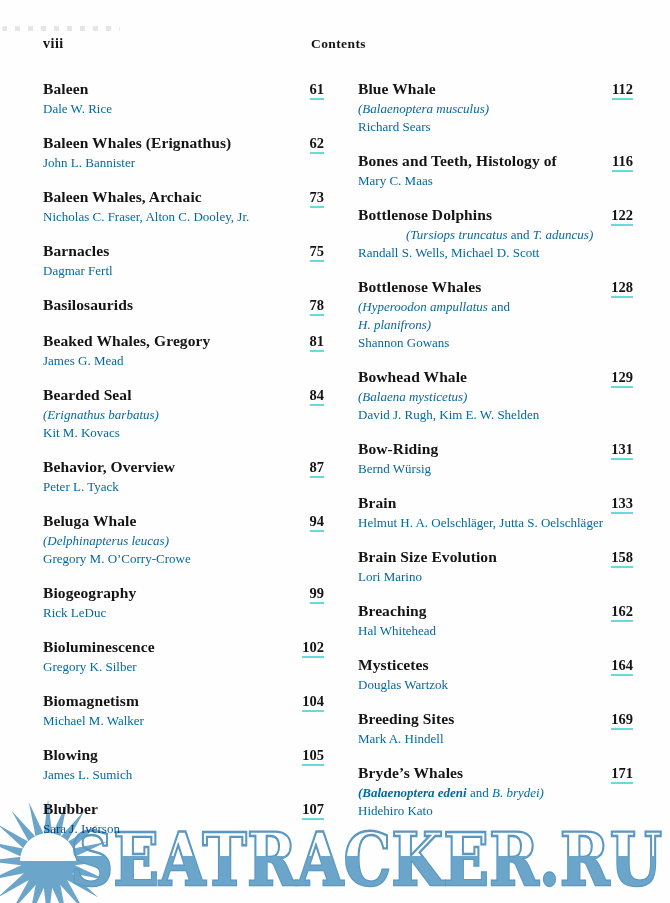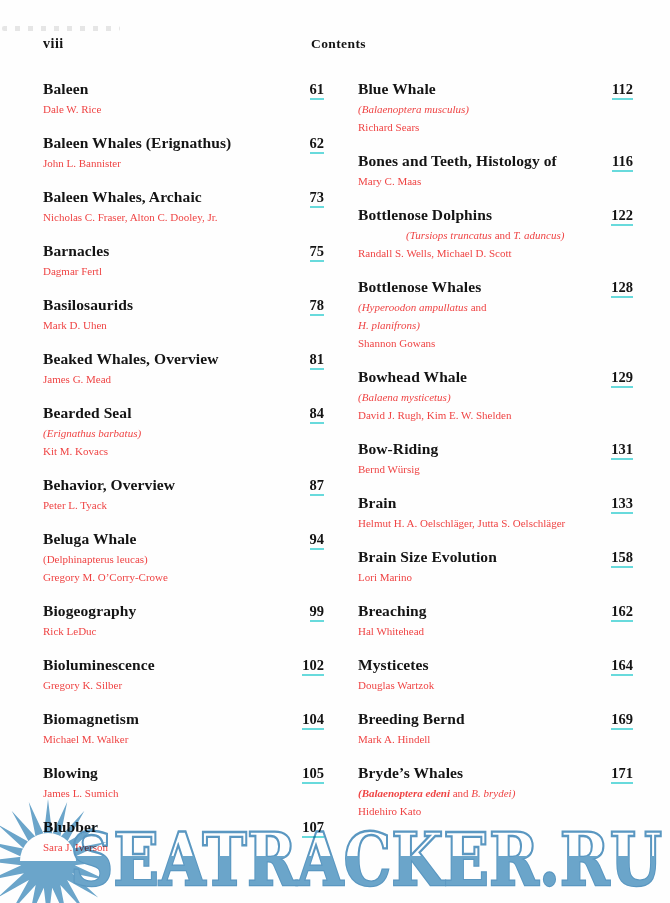--- a/index.html
+++ b/index.html
@@ -36,21 +36,21 @@
   }
   .entry-title{
     font-weight:bold;font-size:15.5px;line-height:18px;letter-spacing:.1px;
   }
   .entry-page{
     font-weight:bold;font-size:14.5px;line-height:18px;white-space:nowrap;
     border-bottom:2.5px solid var(--link-underline,#68dadc);
     cursor:pointer;
   }
   .entry-latin,.entry-author{
-    font-size:11px;line-height:18px;color:#ef4444;
+    font-size:13px;line-height:18px;color:#0369a1;
   }
   .watermark{
     position:absolute;left:0;top:795px;width:670px;height:135px;
     mix-blend-mode:multiply;pointer-events:none;
   }
   .wm-star{position:absolute;left:-18px;top:2px;}
   .wm-textbox{position:absolute;left:70px;top:14px;}
 </style>
 </head>
 <body>
@@ -90,25 +90,24 @@
           <span class="entry-title">Barnacles</span>
           <span class="entry-page">75</span>
         </div>
         <div class="entry-author">Dagmar Fertl</div>
       </div>
       <div class="entry">
         <div class="entry-head">
           <span class="entry-title">Basilosaurids</span>
           <span class="entry-page">78</span>
         </div>
-        <div class="entry-author">Mark D. Uhen</div>
-      </div>
-      <div class="entry">
-        <div class="entry-head">
-          <span class="entry-title">Beaked Whales, Overview</span>
+      </div>
+      <div class="entry">
+        <div class="entry-head">
+          <span class="entry-title">Beaked Whales, Gregory</span>
           <span class="entry-page">81</span>
         </div>
         <div class="entry-author">James G. Mead</div>
       </div>
       <div class="entry">
         <div class="entry-head">
           <span class="entry-title">Bearded Seal</span>
           <span class="entry-page">84</span>
         </div>
         <div class="entry-latin"><span style="font-style: italic;">(Erignathus barbatus)</span></div>
@@ -119,21 +118,21 @@
           <span class="entry-title">Behavior, Overview</span>
           <span class="entry-page">87</span>
         </div>
         <div class="entry-author">Peter L. Tyack</div>
       </div>
       <div class="entry">
         <div class="entry-head">
           <span class="entry-title">Beluga Whale</span>
           <span class="entry-page">94</span>
         </div>
-        <div class="entry-latin"><span style="">(Delphinapterus leucas)</span></div>
+        <div class="entry-latin"><span style="font-style: italic;">(Delphinapterus leucas)</span></div>
         <div class="entry-author">Gregory M. O’Corry-Crowe</div>
       </div>
       <div class="entry">
         <div class="entry-head">
           <span class="entry-title">Biogeography</span>
           <span class="entry-page">99</span>
         </div>
         <div class="entry-author">Rick LeDuc</div>
       </div>
       <div class="entry">
@@ -236,21 +235,21 @@
       </div>
       <div class="entry">
         <div class="entry-head">
           <span class="entry-title">Mysticetes</span>
           <span class="entry-page">164</span>
         </div>
         <div class="entry-author">Douglas Wartzok</div>
       </div>
       <div class="entry">
         <div class="entry-head">
-          <span class="entry-title">Breeding Bernd</span>
+          <span class="entry-title">Breeding Sites</span>
           <span class="entry-page">169</span>
         </div>
         <div class="entry-author">Mark A. Hindell</div>
       </div>
       <div class="entry">
         <div class="entry-head">
           <span class="entry-title">Bryde’s Whales</span>
           <span class="entry-page">171</span>
         </div>
         <div class="entry-latin"><span style="font-style: italic; font-weight: bold;">(Balaenoptera edeni</span><span style="font-style: normal;"> and </span><span style="font-style: italic;">B. brydei)</span></div>

